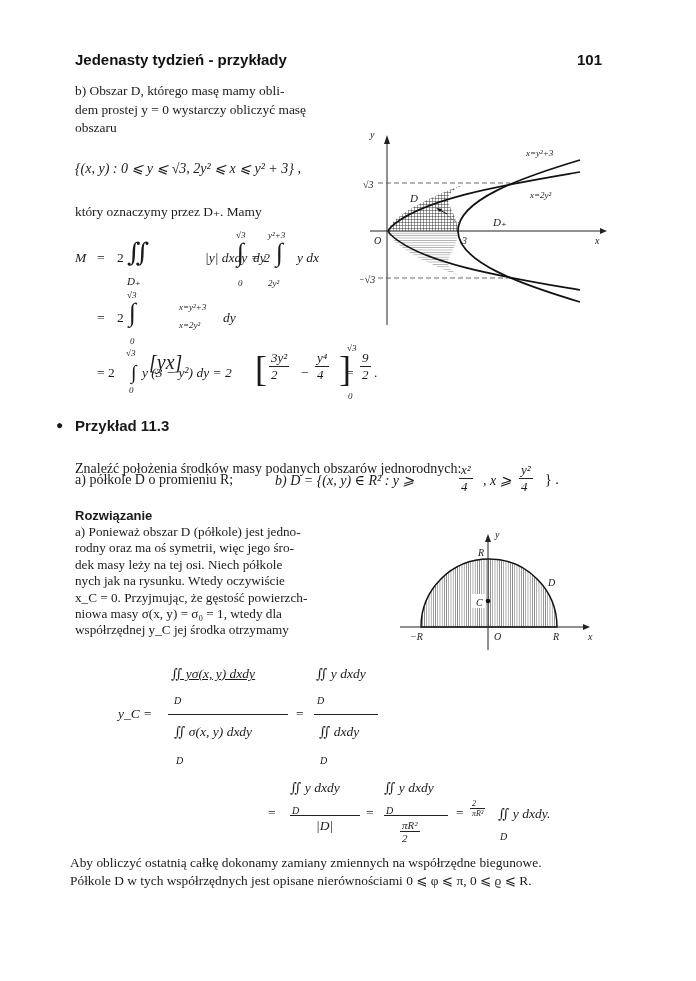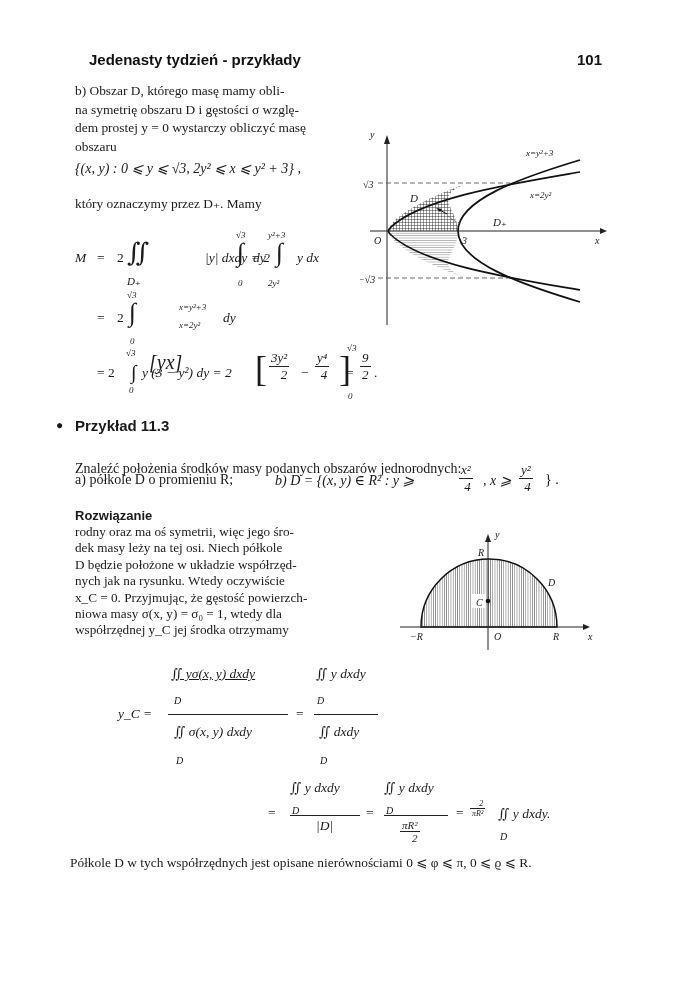--- a/index.html
+++ b/index.html
@@ -6,40 +6,39 @@
   body { width:696px; height:981px; position:relative; overflow:hidden;
          font-family:"Liberation Serif","DejaVu Serif",serif; color:#1a1a1a; }
   .abs { position:absolute; }
   .hdr { font-family:"Liberation Sans","DejaVu Sans",sans-serif; font-weight:bold; font-size:15px; color:#111; }
   .txt { font-size:13.4px; line-height:18.6px; }
   .just { text-align:justify; }
   .m { font-style:italic; font-family:"Liberation Serif","DejaVu Serif",serif; }
   .sans-b { font-family:"Liberation Sans","DejaVu Sans",sans-serif; font-weight:bold; }
   .eq { font-size:13.5px; white-space:nowrap; }
   .small { font-size:9px; }
-  .frac { display:inline-block; vertical-align:middle; text-align:right;font-style:italic; }
+  .frac { display:inline-block; vertical-align:middle; text-align:left;font-style:italic; }
   .frac .num { display:block; border-bottom:1px solid #222; padding:0 2px; }
   .frac .den { display:block; padding:0 2px; }
   .int { font-size:26px; line-height:1; font-style:normal; }
   svg text { font-family:"Liberation Serif","DejaVu Serif",serif; font-style:italic; fill:#222; }
 </style>
 </head>
 <body>
 
-<div class="abs hdr" style="left:89px;top:51px;">Jedenasty tydzień - przykłady</div>
+<div class="abs hdr" style="left:75px;top:51px;">Jedenasty tydzień - przykłady</div>
 <div class="abs hdr" style="left:577px;top:51px;">101</div>
 
 <div class="abs txt just" style="left:75px;top:82px;width:268px;">
   <div>b) Obszar D, którego masę mamy obli-</div>
-  <div>na symetrię obszaru D i gęstości σ wzglę-</div>
   <div>dem prostej y = 0 wystarczy obliczyć masę</div>
   <div>obszaru</div>
 </div>
 <div class="abs eq m" style="left:75px;top:160px;font-size:14px;">{(x, y) : 0 ⩽ y ⩽ √3,  2y² ⩽ x ⩽ y² + 3} ,</div>
-<div class="abs txt" style="left:75px;top:195px;">który oznaczymy przez D₊. Mamy</div>
+<div class="abs txt" style="left:75px;top:203px;">który oznaczymy przez D₊. Mamy</div>
 
 <div class="abs eq" style="left:75px;top:230px;height:60px;width:290px;">
   <span class="abs m" style="left:0;top:20px;">M</span>
   <span class="abs" style="left:22px;top:20px;">=</span>
   <span class="abs" style="left:42px;top:20px;">2</span>
   <span class="abs int" style="left:52px;top:10px;">∬</span>
   <span class="abs m small" style="left:52px;top:45px;font-size:11px;">D₊</span>
   <span class="abs m" style="left:86px;top:20px;margin-left:44px;">|y| dxdy = 2</span>
   <span class="abs int" style="left:162px;top:10px;">∫</span>
   <span class="abs small m" style="left:161px;top:0px;">√3</span>
@@ -151,23 +150,23 @@
   <span class="abs m" style="left:408px;top:10px;">, x ⩾</span>
   <span class="abs frac m" style="left:444px;top:0px;font-size:13px;">
       <span class="num">y²</span>
       <span class="den">4</span>
     </span>
   <span class="abs" style="left:470px;top:10px;">} .</span>
 </div>
 
 <div class="abs sans-b" style="left:75px;top:508px;font-size:13px;">Rozwiązanie</div>
 <div class="abs txt just" style="left:75px;top:524px;width:268px;font-size:13.2px;line-height:16.4px;">
+  <div>a) Ponieważ obszar D (półkole) jest jedno-</div>
   <div>rodny oraz ma oś symetrii, więc jego śro-</div>
   <div>dek masy leży na tej osi. Niech półkole</div>
-  <div>D będzie położone w układzie współrzęd-</div>
   <div>nych jak na rysunku. Wtedy oczywiście</div>
   <div>x_C = 0. Przyjmując, że gęstość powierzch-</div>
   <div>niowa masy σ(x, y) = σ₀ = 1, wtedy dla</div>
   <div>współrzędnej y_C jej środka otrzymamy</div>
 </div>
 
 <svg class="abs" style="left:400px;top:520px;" width="210" height="130" viewBox="0 0 210 130">
   <defs>
     <pattern id="vlines" width="2.2" height="4" patternUnits="userSpaceOnUse">
       <rect width="2.2" height="4" fill="#fff"></rect>
@@ -223,14 +222,15 @@
   <span class="abs" style="left:194px;top:30px;">=</span>
   <span class="abs frac m" style="left:208px;top:24px;font-size:8px;">
       <span class="num">2</span>
       <span class="den">πR²</span>
     </span>
   <span class="abs m" style="left:236px;top:30px;">∬ y dxdy.</span>
   <span class="abs m small" style="left:238px;top:56px;font-size:10px;">D</span>
 </div>
 
 <div class="abs txt" style="left:70px;top:854px;width:560px;font-size:13.4px;line-height:18px;">
+  <div>Aby obliczyć ostatnią całkę dokonamy zamiany zmiennych na współrzędne biegunowe.</div>
   <div>Półkole D w tych współrzędnych jest opisane nierównościami 0 ⩽ φ ⩽ π, 0 ⩽ ϱ ⩽ R.</div>
 </div>
 
 </body></html>

